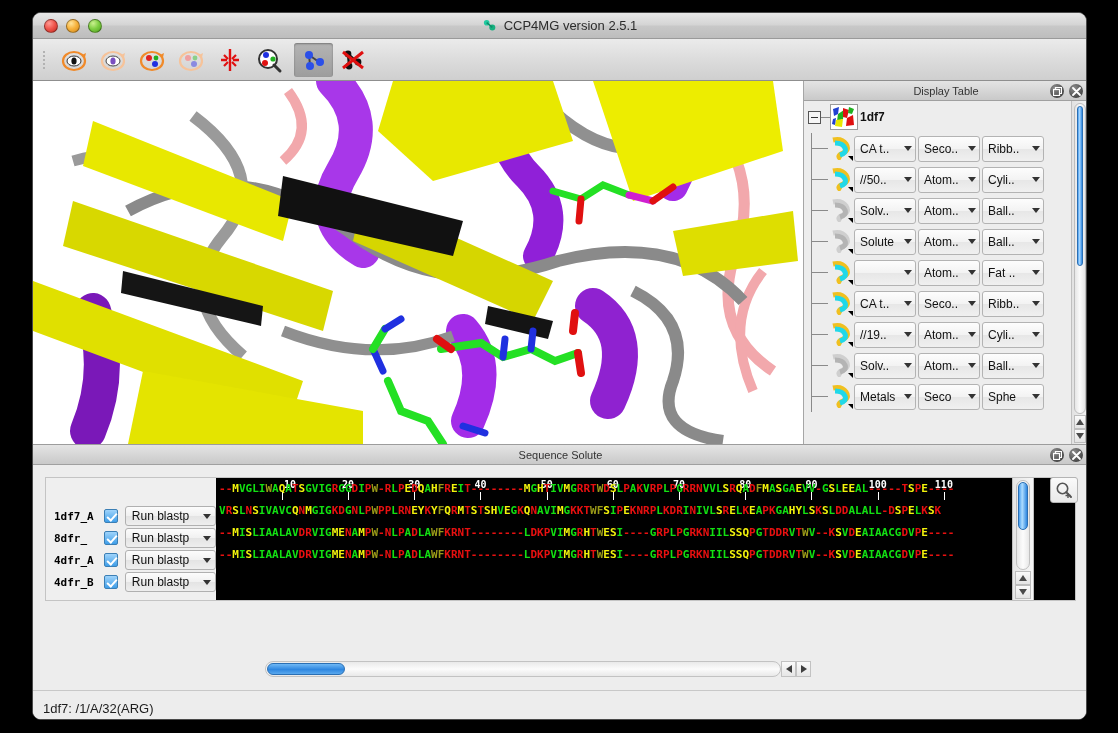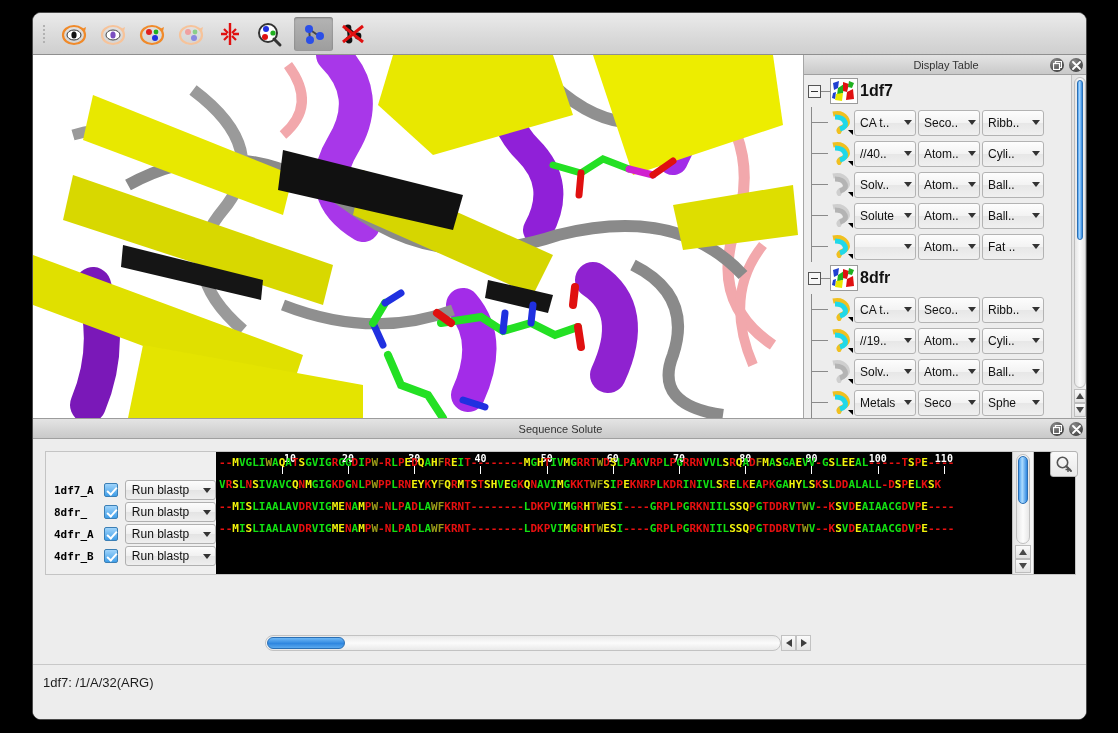--- a/index.html
+++ b/index.html
@@ -115,21 +115,21 @@
     position: relative; flex: 0 0 auto; cursor: pointer;
   }
   .expander::before {
     content: ""; position: absolute; left: 2px; top: 5px; width: 7px; height: 1px; background: #333;
   }
   .hline { width: 9px; height: 1px; background: #8a8a8a; }
   .mol-thumb {
     width: 28px; height: 26px; border: 1px solid #9b9b9b; background: #fff;
     flex: 0 0 auto; overflow: hidden;
   }
-  .group-name { font-size: 16px; color: #111; margin-left: 2px; font-weight: 600; text-align: center; }
+  .group-name { font-size: 12px; color: #111; margin-left: 2px; font-weight: 600; text-align: center; }
 
   .dt-row { display: flex; align-items: center; height: 31px; }
   .tree-pad { width: 24px; height: 31px; position: relative; flex: 0 0 auto; }
   .tree-pad::before {
     content: ""; position: absolute; left: 7px; top: 0; bottom: 0; width: 1px; background: #8a8a8a;
   }
   .tree-pad::after {
     content: ""; position: absolute; left: 7px; top: 15px; width: 17px; height: 1px; background: #8a8a8a;
   }
   .row-icon { width: 26px; height: 26px; flex: 0 0 auto; position: relative; }
@@ -285,20 +285,35 @@
     display: flex; align-items: flex-start; padding: 10px 0 0 10px;
   }
   .status-text { font-size: 13px; color: #1d1d1d; }
 </style>
 </head>
 <body>
 
 <div class="desktop">
 <div class="window">
 
+  <div class="titlebar">
+    <div class="traffic">
+      <div class="light red"></div>
+      <div class="light yellow"></div>
+      <div class="light green"></div>
+    </div>
+    <div class="title-center">
+      <svg class="app-glyph" viewBox="0 0 16 16">
+        <circle cx="5" cy="5" r="3" fill="#21c9a0"></circle>
+        <circle cx="11" cy="10" r="3.2" fill="#17b07f"></circle>
+        <path d="M5 5 L11 10" stroke="#0e8e68" stroke-width="1.6"></path>
+      </svg>
+      <span class="title-text">CCP4MG version 2.5.1</span>
+    </div>
+  </div>
 
   <div class="toolbar">
     <div class="grip"></div>
 
     <div class="tbtn">
       <svg width="30" height="28" viewBox="0 0 30 28">
         <ellipse cx="15" cy="15" rx="11" ry="9" fill="none" stroke="#f08a2a" stroke-width="2.2"></ellipse>
         <path d="M23 9 l4 -2 -1 4.5 z" fill="#f08a2a"></path>
         <ellipse cx="15" cy="15" rx="7" ry="5" fill="#fff" stroke="#333" stroke-width="1"></ellipse>
         <ellipse cx="15" cy="15" rx="2.6" ry="3.6" fill="#111"></ellipse>
@@ -496,21 +511,21 @@
           <div class="dt-row">
             <div class="tree-pad"></div>
             <div class="row-icon">
               <svg width="26" height="24" viewBox="0 0 26 24">
                     <path d="M5 4 q9 -2 13 4 q4 6 -3 9 q-7 3 -2 6" stroke="#f0c020" stroke-width="5" fill="none"></path>
                     <path d="M7 7 q8 0 10 5 q2 5 -5 7" stroke="#20d8e8" stroke-width="5" fill="none"></path>
                   </svg>
               <div class="caret"></div>
             </div>
             <div class="cellbtn w1">
-                  <span>//40..</span>
+                  <span>//50..</span>
                   <i class="dncaret"></i>
                 </div>
             <div class="cellbtn w2">
                   <span>Atom..</span>
                   <i class="dncaret"></i>
                 </div>
             <div class="cellbtn w3">
                   <span>Cyli..</span>
                   <i class="dncaret"></i>
                 </div>
@@ -578,37 +593,20 @@
             <div class="cellbtn w2">
                   <span>Atom..</span>
                   <i class="dncaret"></i>
                 </div>
             <div class="cellbtn w3">
                   <span>Fat ..</span>
                   <i class="dncaret"></i>
                 </div>
           </div>
 
-          <div class="dt-group-hdr">
-            <div class="expander"></div>
-            <div class="hline"></div>
-            <div class="mol-thumb">
-              <svg width="26" height="24" viewBox="0 0 26 24">
-                <rect width="26" height="24" fill="#fff"></rect>
-                <path d="M2 4 L8 2 L7 9 L3 11 Z" fill="#2040d0"></path>
-                <path d="M7 9 L13 5 L12 14 L6 16 Z" fill="#20b020"></path>
-                <path d="M12 3 L18 5 L16 13 L12 12 Z" fill="#e01010"></path>
-                <path d="M5 15 L12 14 L11 22 L4 21 Z" fill="#e8e800"></path>
-                <path d="M16 13 L22 10 L23 20 L15 21 Z" fill="#e01010"></path>
-                <path d="M18 2 L23 4 L21 9 L17 8 Z" fill="#20b020"></path>
-                <path d="M2 14 L5 13 L4 20 L1 19 Z" fill="#2040d0"></path>
-              </svg>
-            </div>
-            <span class="group-name">8dfr</span>
-          </div>
 
           <div class="dt-row">
             <div class="tree-pad"></div>
             <div class="row-icon">
               <svg width="26" height="24" viewBox="0 0 26 24">
                     <path d="M5 4 q9 -2 13 4 q4 6 -3 9 q-7 3 -2 6" stroke="#f0c020" stroke-width="5" fill="none"></path>
                     <path d="M7 7 q8 0 10 5 q2 5 -5 7" stroke="#20d8e8" stroke-width="5" fill="none"></path>
                   </svg>
               <div class="caret"></div>
             </div>

